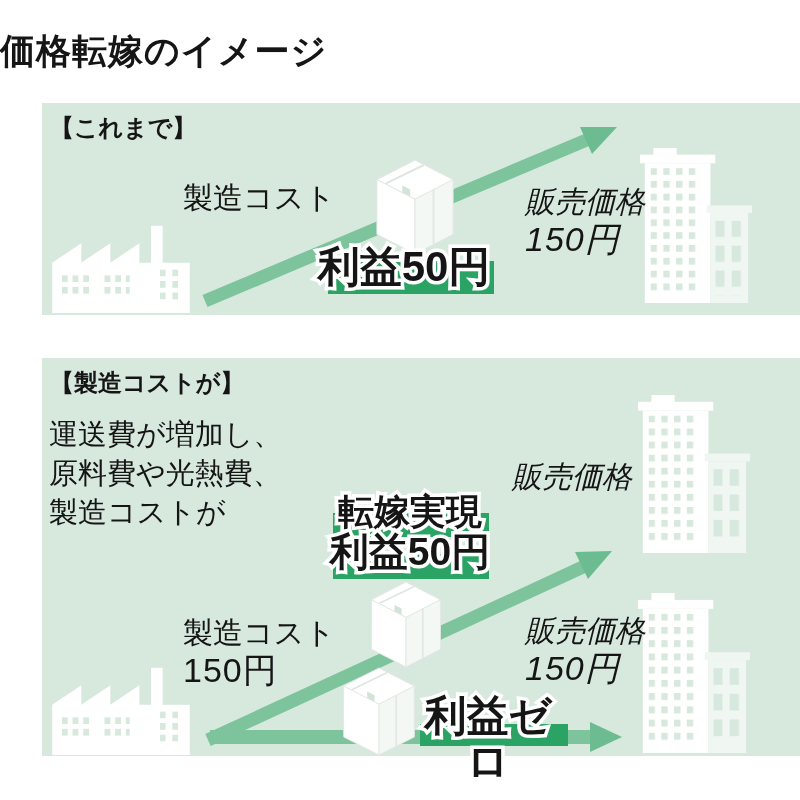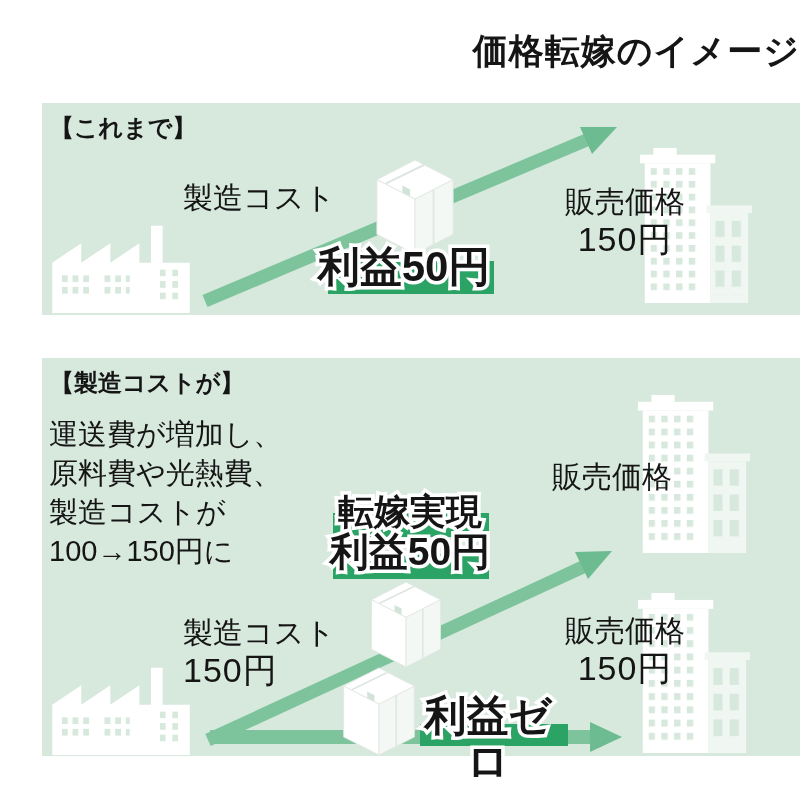--- a/index.html
+++ b/index.html
@@ -3,21 +3,21 @@
 <meta charset="utf-8">
 <style>
   :root{
     --panel-bg:#d7e8dd; --arrow:#7dc49d; --arrow-head:#6cbb91;
     --strip:#2ba364; --ink:#151515;
   }
   html,body{margin:0;padding:0;background:#fff;}
   body{font-family:"Liberation Sans","DejaVu Sans",sans-serif;color:var(--ink);}
   #page{position:relative;width:800px;height:800px;background:#fff;overflow:hidden;}
 
-  .title{position:absolute;left:0;top:28px;width:800px;text-align:right;
+  .title{position:absolute;left:0;top:28px;width:800px;text-align:left;
          font-size:35px;font-weight:700;letter-spacing:1px;}
 
   .panel{position:absolute;left:42px;width:774px;background:var(--panel-bg);padding-left:25px;}
   #panel-before{top:103px;height:212px;}
   #panel-after{top:358px;height:398px;}
 
   .panel-label{position:absolute;left:8px;top:9px;font-size:24px;font-weight:600;z-index:6;}
 
   .abs{position:absolute;}
   .z1{z-index:1}.z2{z-index:2}.z3{z-index:3}
@@ -25,21 +25,21 @@
   .f-white{fill:#ffffff}
   .f-white2{fill:#f0f7f2}
   .f-bg{fill:var(--panel-bg)}
   .arrow-shaft{stroke:var(--arrow);}
   .arrow-head{fill:var(--arrow-head);}
 
   .txt{line-height:1.2;}
   .cost-block,.price-block{font-weight:500;z-index:6;}
   .cost-block .l1,.price-block .l1{font-size:30px;line-height:37px;}
   .cost-block .l2,.price-block .l2{font-size:34px;line-height:38px;letter-spacing:1px;}
-  .price-block{text-align:center;}
+  .price-block{text-align:left;font-style:italic;}
 
   .note{font-size:29px;line-height:39px;font-weight:500;z-index:6;}
 
   .strip{position:absolute;background:var(--strip);z-index:5;}
 
   .outlined{position:absolute;font-weight:800;text-align:center;z-index:6;line-height:1.1;}
   .outlined::before{content:attr(data-text);position:absolute;left:0;top:0;width:100%;
     color:#fff;-webkit-text-stroke:7px #fff;z-index:-1;}
 
   svg{display:block;position:absolute;}
@@ -114,21 +114,20 @@
     <div class="outlined" style="left:250px;top:141px;width:224px;font-size:42px" data-text="利益50円">利益50円</div>
   </div>
 
   <div id="panel-after" class="panel">
     <div class="panel-label">【製造コストが】</div>
 
     <div class="abs note txt" style="left:7px;top:57px">
       <div>運送費が増加し、</div>
       <div>原料費や光熱費、</div>
       <div>製造コストが</div>
-      <div>100→150円に</div>
     </div>
 
     <svg class="z1" style="left:594px;top:37px" width="114" height="158" viewBox="0 0 118 162" preserveAspectRatio="none">
       <defs>
         <pattern id="b2s" x="13" y="21" width="13.2" height="13.4" patternUnits="userSpaceOnUse">
             <rect width="6.6" height="7" class="f-bg"></rect>
           </pattern>
         <pattern id="b2l" x="80" y="76" width="17" height="26" patternUnits="userSpaceOnUse">
             <rect width="9.5" height="17" class="f-bg"></rect>
           </pattern>

